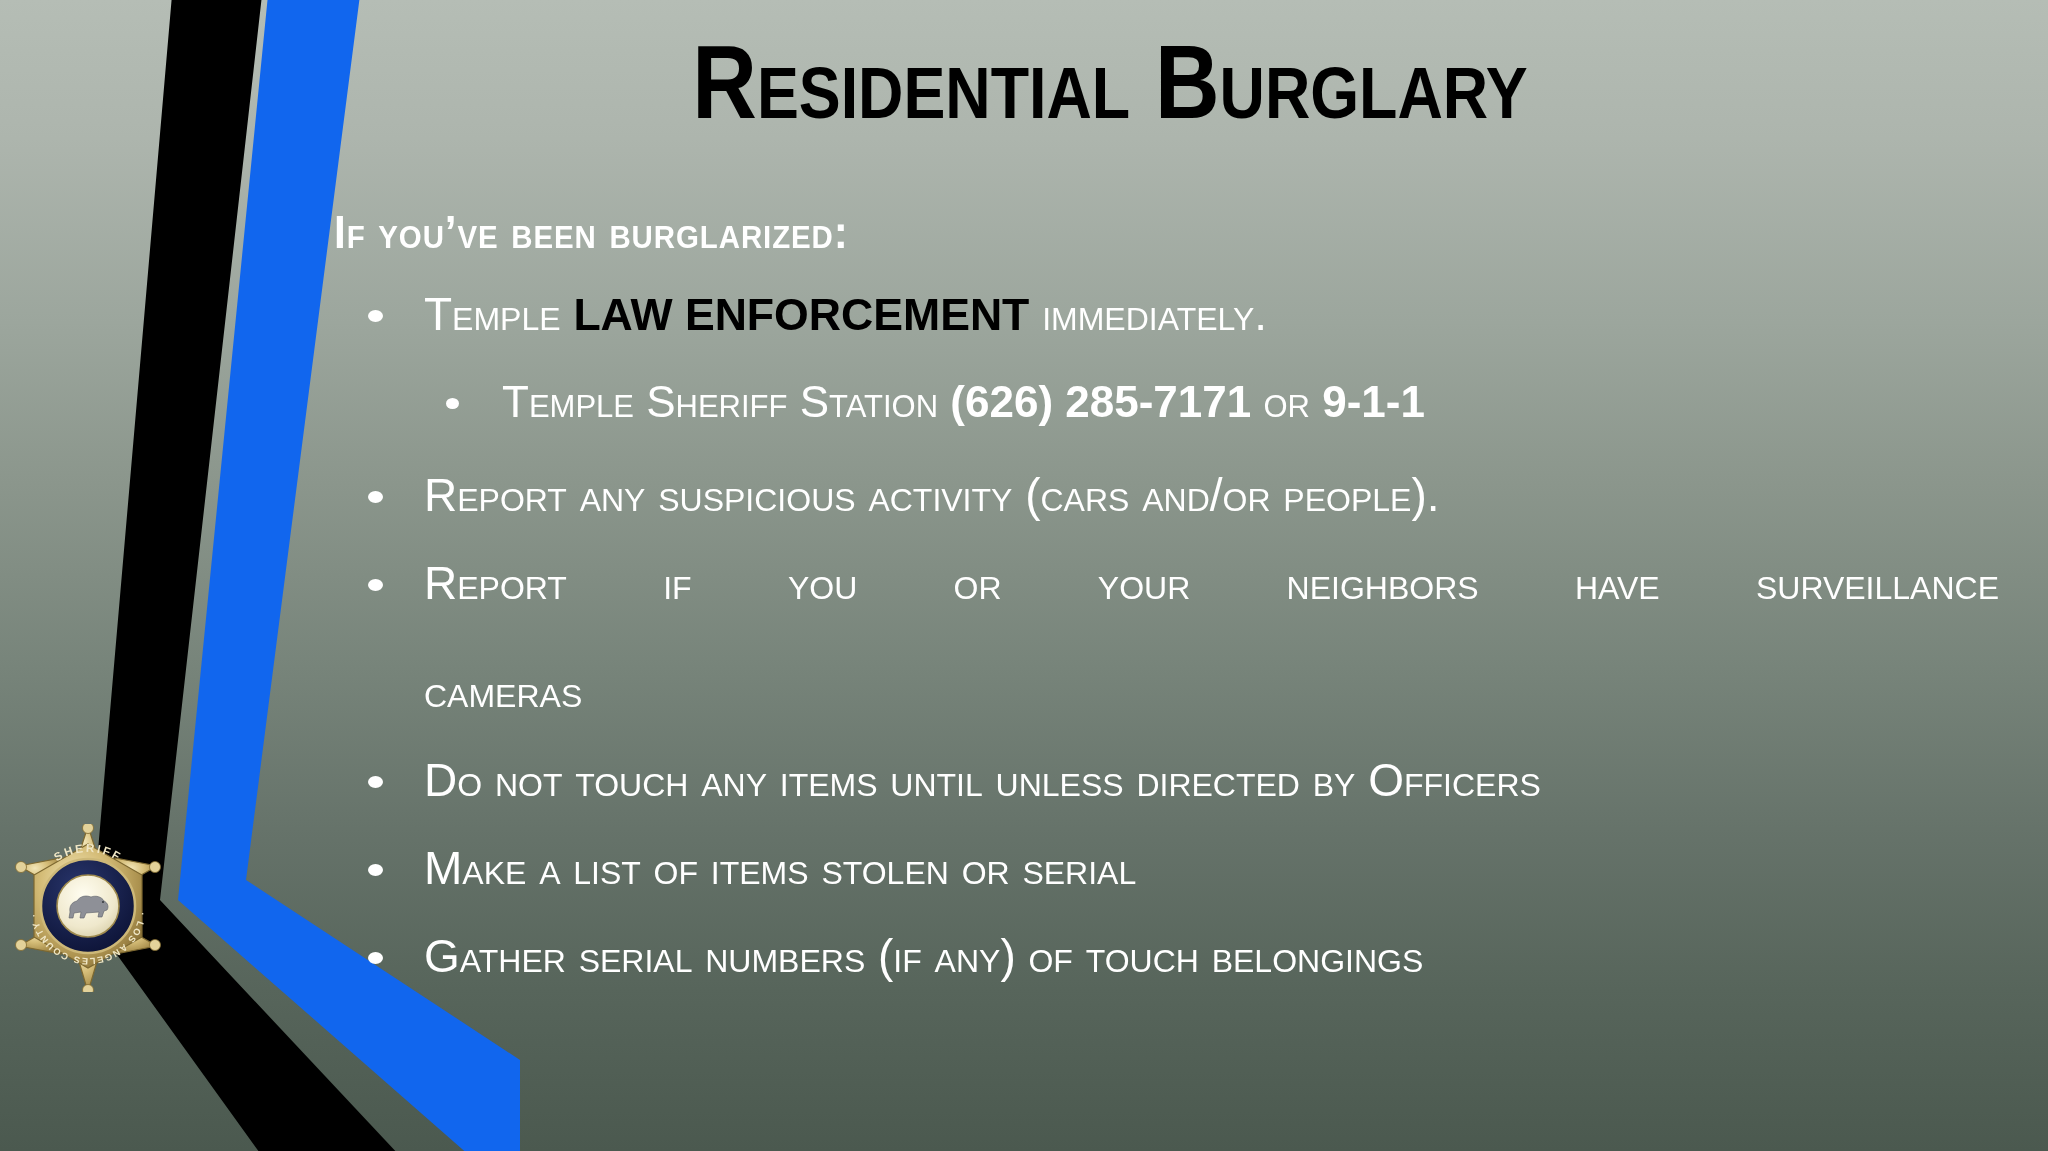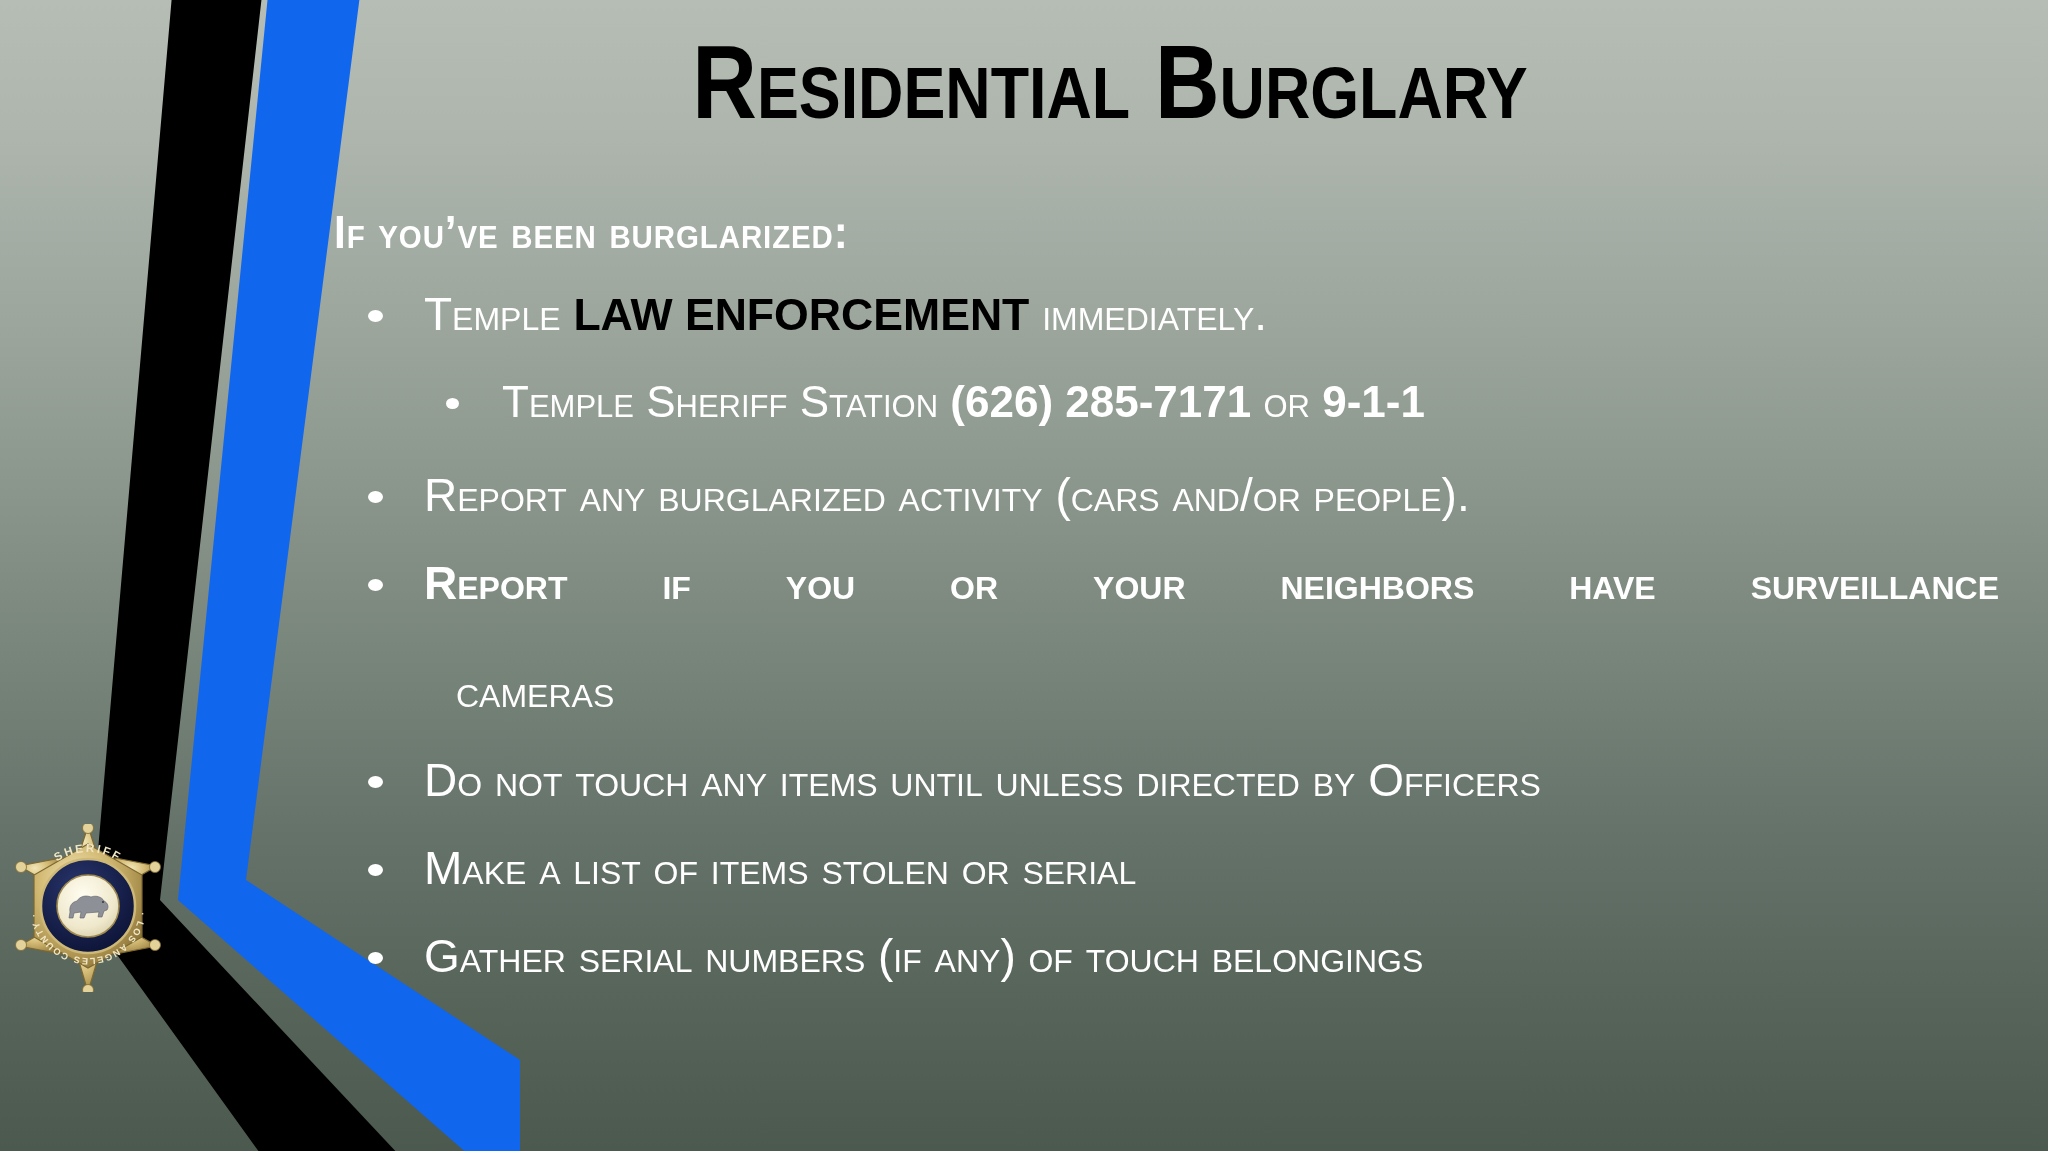--- a/index.html
+++ b/index.html
@@ -117,21 +117,20 @@
   li.bullet.sub {
     padding-left: 168px;
     font-size: 44px;
     margin-bottom: 40px;
   }
   li.bullet.justify {
     text-align: justify;
   }
   li.bullet.justify .ln {
     display: block;
-    margin-left: 32px;
   }
   li.bullet .dot {
     position: absolute;
     left: 34px;
     top: 0.50em;
     width: 15px;
     height: 12px;
     border-radius: 50%;
     background: #ffffff;
   }
@@ -150,21 +149,20 @@
   }
   .b-white {
     color: #ffffff;
     font-weight: bold;
     font-variant: normal;
     margin-top: 16px;
   }
   .justify-line {
     display: block;
     text-align: justify;
-    font-weight: bold;
   }
   .justify-line::after {
     content: "";
     display: inline-block;
     width: 100%;
   }
 </style>
 </head>
 <body>
 
@@ -244,21 +242,21 @@
     </svg>
   </div>
 
   <div class="title">Residential Burglary</div>
 
   <div class="body-col">
     <div class="subhead">If you’ve been burglarized:</div>
     <ul class="bullets" id="bullet-list">
         <li class="bullet"><span class="dot"></span><span>Temple </span><span class="b-black">LAW ENFORCEMENT</span><span> immediately.</span></li>
         <li class="bullet sub"><span class="dot"></span><span>Temple Sheriff Station </span><span class="b-white">(626) 285-7171</span><span> or </span><span class="b-white">9-1-1</span></li>
-        <li class="bullet"><span class="dot"></span><span>Report any burglarized activity (cars and/or people).</span></li>
+        <li class="bullet"><span class="dot"></span><span>Report any suspicious activity (cars and/or people).</span></li>
         <li class="bullet justify">
           <span class="dot"></span>
           <span class="justify-line">Report if you or your neighbors have surveillance</span>
           <span class="ln">cameras</span>
         </li>
         <li class="bullet"><span class="dot"></span><span>Do not touch any items until unless directed by Officers</span></li>
         <li class="bullet"><span class="dot"></span><span>Make a list of items stolen or serial</span></li>
         <li class="bullet"><span class="dot"></span><span>Gather serial numbers (if any) of touch belongings</span></li>
       </ul>
   </div>

